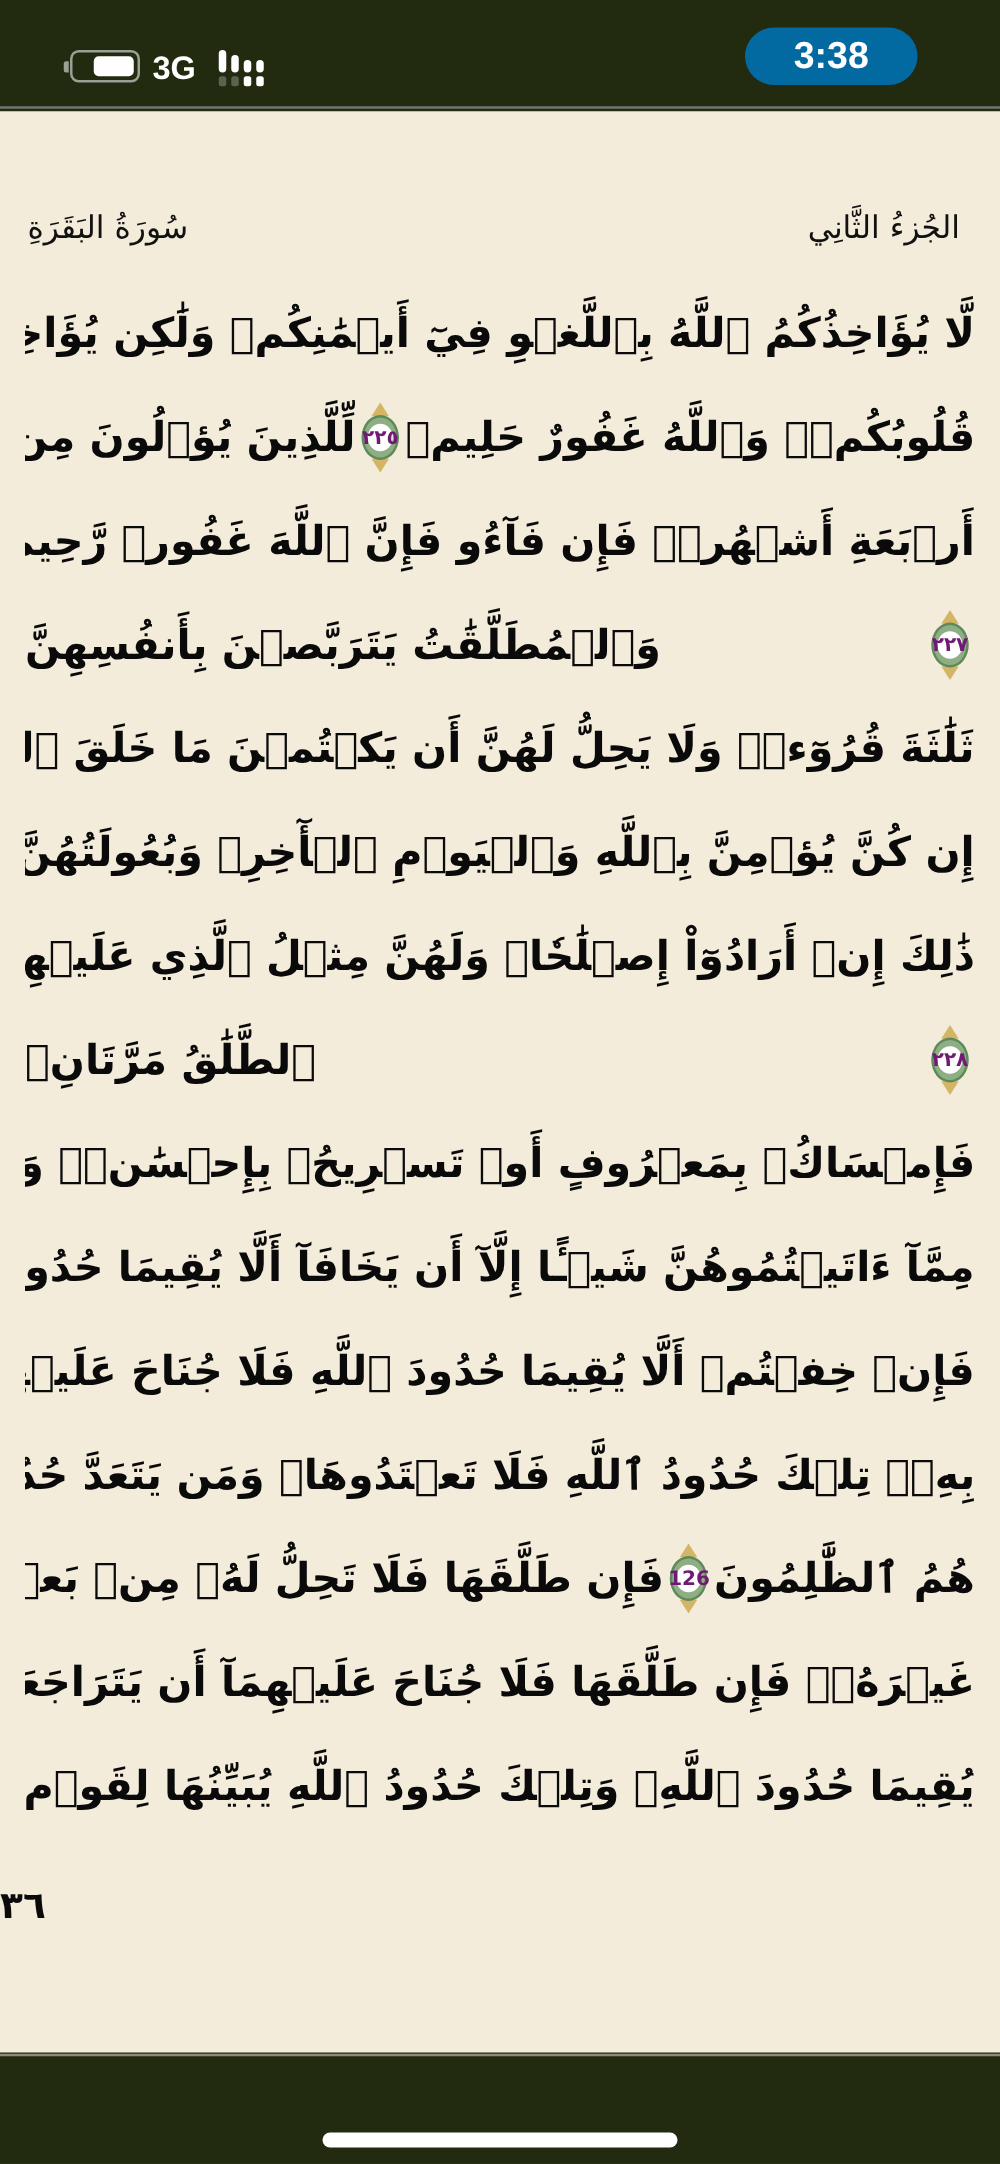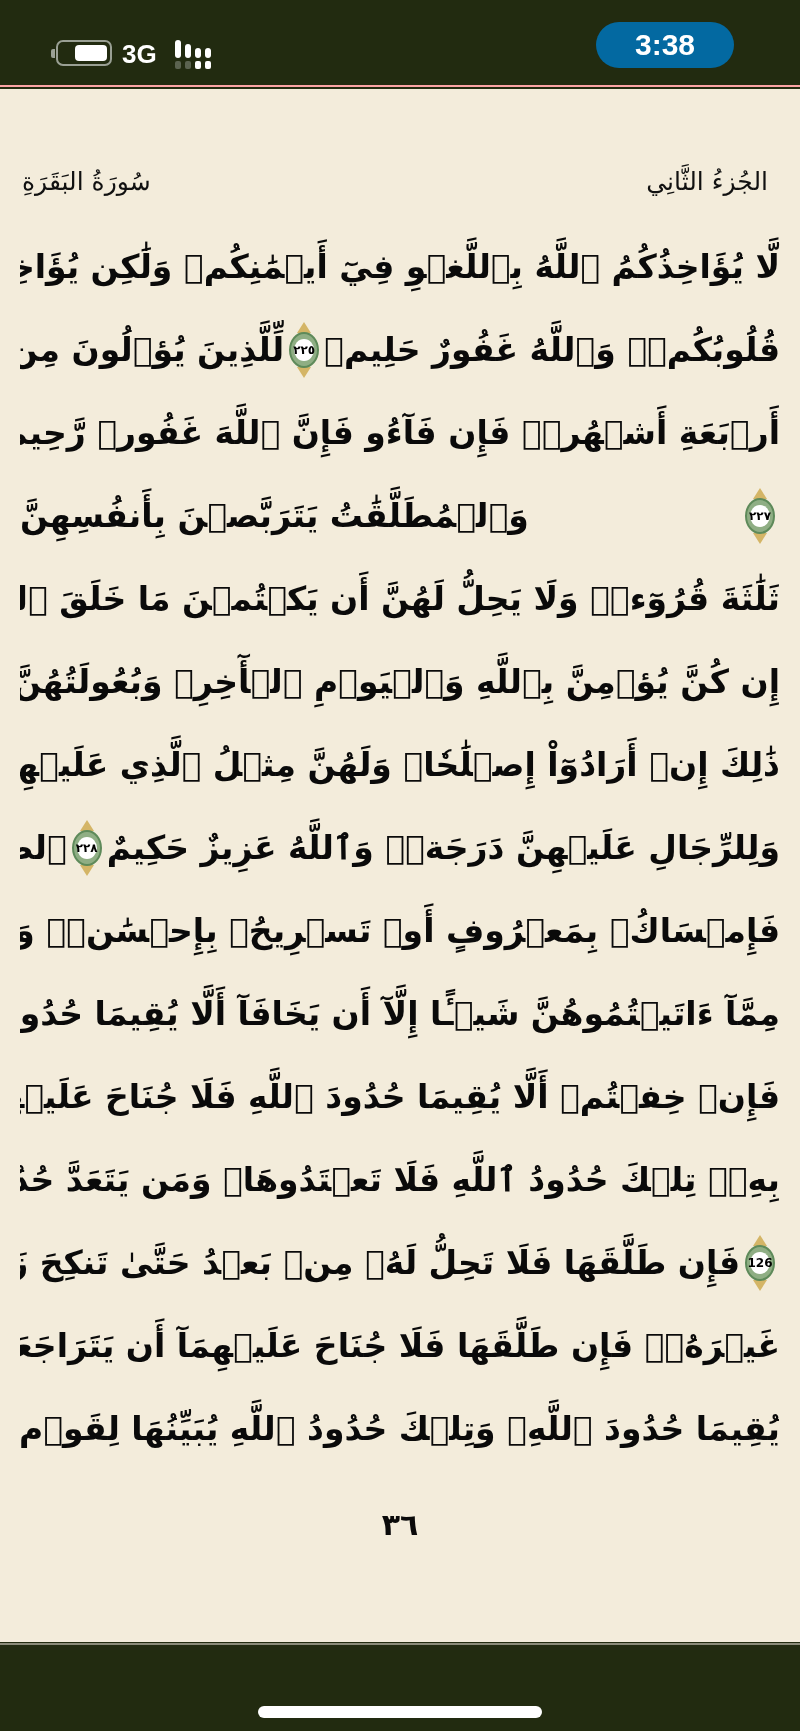--- a/index.html
+++ b/index.html
@@ -12,21 +12,21 @@
     body {
       position: relative;
       font-family: "DejaVu Sans", sans-serif;
     }
     .status-bar {
       position: absolute;
       top: 0; left: 0;
       width: 800px;
       height: 87px;
       background: #222b10;
-      border-bottom: 2px solid #fca5a5;
+      border-bottom: 2px solid #737373;
     }
     .battery {
       position: absolute;
       left: 56px;
       top: 40px;
       width: 56px;
       height: 26px;
       border: 2px solid #9aa094;
       border-radius: 7px;
     }
@@ -192,31 +192,31 @@
     }
     .ayah-marker .tip-bottom {
       bottom: 0px;
       border-top: 11px solid #d4b566;
     }
     .ayah-marker .num {
       position: relative;
       z-index: 2;
       font-family: "DejaVu Sans", sans-serif;
       font-weight: bold;
-      font-size: 12px;
-      color: #000000;
+      font-size: 16px;
+      color: #701a75;
       line-height: 14px;
       direction: rtl;
     }
     .page-number {
       position: absolute;
       top: 1418px;
       left: 0;
       width: 800px;
-      text-align: center;
+      text-align: left;
       font-family: "DejaVu Sans", sans-serif;
       font-weight: bold;
       font-size: 30px;
       color: #0a0a0a;
       direction: rtl;
     }
     .bottom-bar {
       position: absolute;
       top: 1643px;
       left: 0;
@@ -302,21 +302,20 @@
 
     <div class="verse-line">
       <span class="seg">إِن كُنَّ يُؤۡمِنَّ بِٱللَّهِ وَٱلۡيَوۡمِ ٱلۡأٓخِرِۚ وَبُعُولَتُهُنَّ أَحَقُّ بِرَدِّهِنَّ فِي</span>
     </div>
 
     <div class="verse-line">
       <span class="seg">ذَٰلِكَ إِنۡ أَرَادُوٓاْ إِصۡلَٰحٗاۚ وَلَهُنَّ مِثۡلُ ٱلَّذِي عَلَيۡهِنَّ بِٱلۡمَعۡرُوفِۚ</span>
     </div>
 
     <div class="verse-line">
-      <span class="seg">وَلِلرِّجَالِ عَلَيۡهِنَّ دَرَجَةٞۗ وَٱللَّهُ عَزِيزٌ حَكِيمٌ</span>
       <span class="ayah-marker">
         <span class="tip-top"></span>
           <span class="tip-bottom"></span>
           <span class="oval"></span>
           <span class="oval-inner"></span>
         <span class="num">٢٢٨</span>
       </span>
       <span class="seg">ٱلطَّلَٰقُ مَرَّتَانِۖ</span>
     </div>
 
@@ -330,20 +329,21 @@
 
     <div class="verse-line">
       <span class="seg">فَإِنۡ خِفۡتُمۡ أَلَّا يُقِيمَا حُدُودَ ٱللَّهِ فَلَا جُنَاحَ عَلَيۡهِمَا فِيمَا ٱفۡتَدَتۡ</span>
     </div>
 
     <div class="verse-line">
       <span class="seg">بِهِۦۗ تِلۡكَ حُدُودُ ٱللَّهِ فَلَا تَعۡتَدُوهَاۚ وَمَن يَتَعَدَّ حُدُودَ ٱللَّهِ فَأُوْلَٰٓئِكَ</span>
     </div>
 
     <div class="verse-line">
+      <span class="seg">هُمُ ٱلظَّٰلِمُونَ</span>
       <span class="ayah-marker">
         <span class="tip-top"></span>
           <span class="tip-bottom"></span>
           <span class="oval"></span>
           <span class="oval-inner"></span>
         <span class="num">126</span>
       </span>
       <span class="seg">فَإِن طَلَّقَهَا فَلَا تَحِلُّ لَهُۥ مِنۢ بَعۡدُ حَتَّىٰ تَنكِحَ زَوۡجًا</span>
     </div>
 

